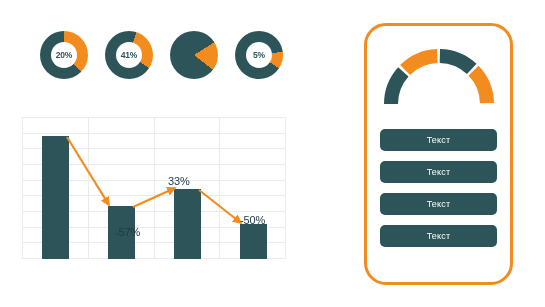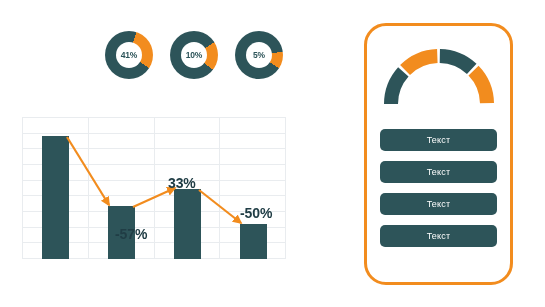--- a/index.html
+++ b/index.html
@@ -93,22 +93,22 @@
   #bar-arrows {
     position: absolute;
     left: 0;
     top: 0;
     width: 264px;
     height: 142px;
     overflow: visible;
   }
   .arrow-label {
     position: absolute;
-    font-size: 14px;
-    font-weight: bold;
+    font-size: 11px;
+    font-weight: normal;
     color: #203d45;
     white-space: nowrap;
     letter-spacing: -0.1px;
   }
 
   
   #right-card {
     position: absolute;
     left: 364px;
     top: 23px;
@@ -144,31 +144,34 @@
     color: #ffffff;
     font-size: 9px;
     letter-spacing: 0.2px;
   }
   .stack-button:last-child { margin-bottom: 0; }
 </style>
 </head>
 <body>
 
 <div id="donut-row">
+    <div class="donut" style="left: 22px;">
+      <div class="ring" style="background: conic-gradient(rgb(45, 84, 89) 0deg, rgb(45, 84, 89) 0deg, rgb(242, 140, 30) 0deg, rgb(242, 140, 30) 135deg, rgb(45, 84, 89) 135deg, rgb(45, 84, 89) 360deg);"></div>
+      <div class="hole">
+        <span>20%</span>
+      </div>
+    </div>
     <div class="donut" style="left: 87px;">
       <div class="ring" style="background: conic-gradient(rgb(45, 84, 89) 0deg, rgb(45, 84, 89) 18deg, rgb(242, 140, 30) 18deg, rgb(242, 140, 30) 123deg, rgb(45, 84, 89) 123deg, rgb(45, 84, 89) 360deg);"></div>
       <div class="hole">
         <span>41%</span>
       </div>
     </div>
     <div class="donut" style="left: 152px;">
       <div class="ring" style="background: conic-gradient(rgb(45, 84, 89) 0deg, rgb(45, 84, 89) 58deg, rgb(242, 140, 30) 58deg, rgb(242, 140, 30) 128deg, rgb(45, 84, 89) 128deg, rgb(45, 84, 89) 360deg);"></div>
-      <div class="hole">
-        <span>10%</span>
-      </div>
     </div>
     <div class="donut" style="left: 217px;">
       <div class="ring" style="background: conic-gradient(rgb(45, 84, 89) 0deg, rgb(45, 84, 89) 82deg, rgb(242, 140, 30) 82deg, rgb(242, 140, 30) 124deg, rgb(45, 84, 89) 124deg, rgb(45, 84, 89) 360deg);"></div>
       <div class="hole">
         <span>5%</span>
       </div>
     </div>
   </div>
 
 <div id="bar-chart">
@@ -201,21 +204,21 @@
           <path d="M0,0.4 L4.4,2.5 L0,4.6 Z" fill="#f28c1e"></path>
         </marker>
       </defs>
       <line x1="45" y1="20" x2="87" y2="88" stroke="#f28c1e" stroke-width="2.2" marker-end="url(#ah)"></line>
       <line x1="111" y1="90" x2="153" y2="71" stroke="#f28c1e" stroke-width="2.2" marker-end="url(#ah)"></line>
       <line x1="177" y1="73" x2="219" y2="106" stroke="#f28c1e" stroke-width="2.2" marker-end="url(#ah)"></line>
     </svg>
   <div id="bar-labels">
       <div class="arrow-label" style="left: 93px; top: 73px; margin-top: 36px;">-57%</div>
       <div class="arrow-label" style="left: 146px; top: 58px;">33%</div>
-      <div class="arrow-label" style="left: 218px; top: 88px;">-50%</div>
+      <div class="arrow-label" style="left: 218px; top: 97px;">-50%</div>
     </div>
 </div>
 
 <div id="right-card">
   <svg id="gauge" viewBox="0 0 124 66" width="124" height="66">
       <path d="M 14 62.00000000000001 A 48 48 0 0 1 26.329048377085073 29.881730894774805" fill="none" stroke="#2d5459" stroke-width="14" stroke-linecap="butt"></path>
       <path d="M 28.058874503045715 28.058874503045722 A 48 48 0 0 1 60.324824158279924 14.029240303083412" fill="none" stroke="#f28c1e" stroke-width="14" stroke-linecap="butt"></path>
       <path d="M 62.83771550898959 14.007310632493216 A 48 48 0 0 1 94.7359212829999 26.895022322279793" fill="none" stroke="#2d5459" stroke-width="14" stroke-linecap="butt"></path>
       <path d="M 96.52831041625524 28.656398217968118 A 48 48 0 0 1 109.99268936750678 61.16228449101035" fill="none" stroke="#f28c1e" stroke-width="14" stroke-linecap="butt"></path>
     </svg>

